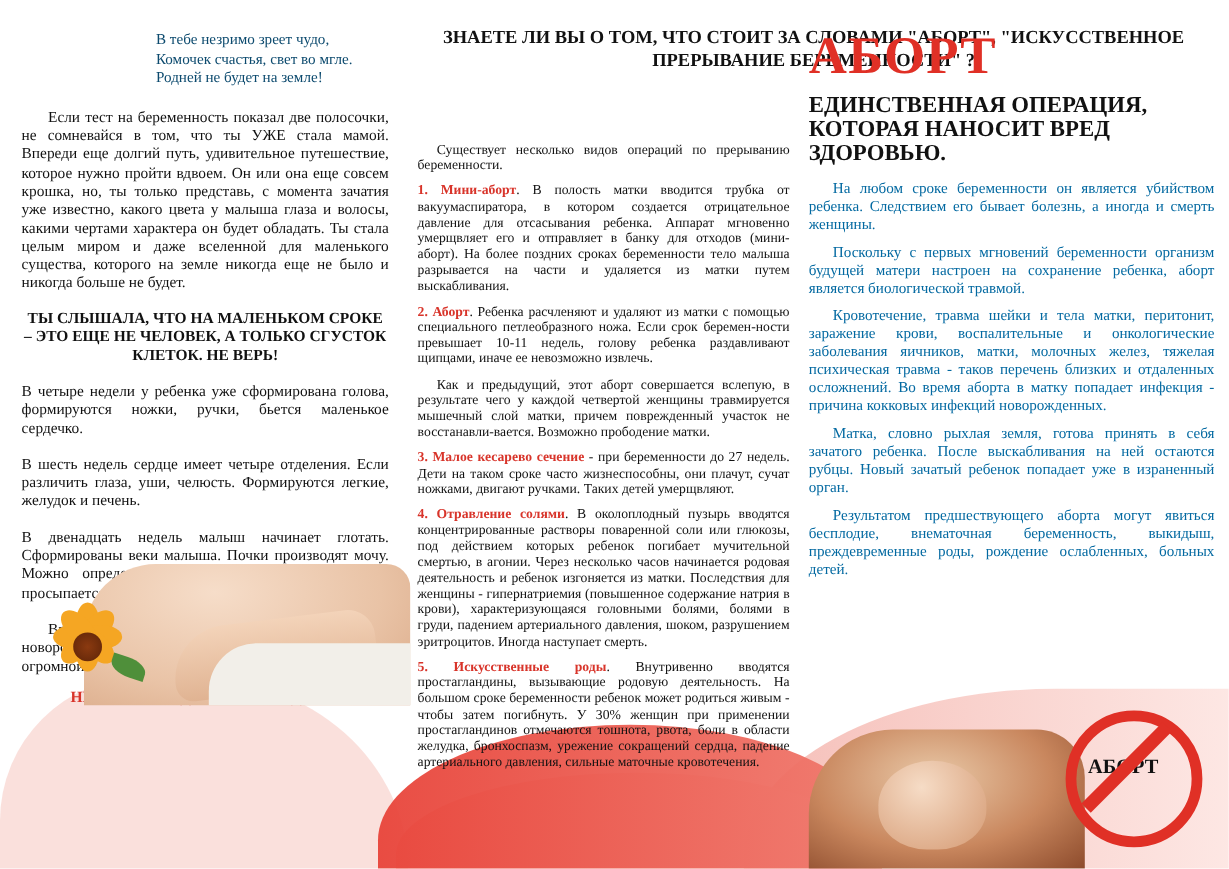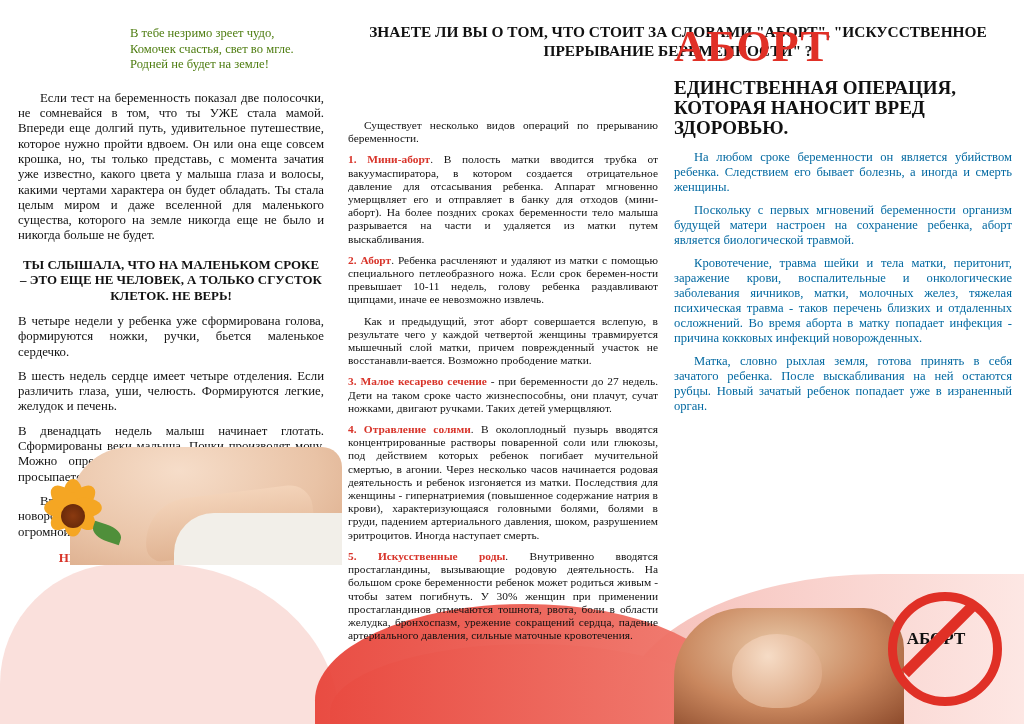--- a/index.html
+++ b/index.html
@@ -28,24 +28,24 @@
 
   
   .col{position:absolute;top:0;}
   .col1{left:12px;width:318px;}
   .col2{left:348px;width:310px;}
   .col3{left:674px;width:338px;}
 
   
   .poem{
     margin:26px 0 0 118px;
-    font-size:12.6px;line-height:15.6px;color:#4d7c0f;
+    font-size:12.6px;line-height:15.6px;color:#0c4a6e;
   }
   .c1body{margin:18px 6px 0 6px;font-size:12.8px;line-height:15.3px;color:#111;text-align:justify;}
-  .c1body p{margin:4px 0 9px 0;text-indent:22px;}
+  .c1body p{margin:15px 0 9px 0;text-indent:22px;}
   .bold-center{
     margin:14px 2px 10px 2px;font-weight:bold;font-size:12.9px;line-height:15.4px;
     text-align:center;color:#111;
   }
   .u{ }
   .redline{color:#d8342a;font-weight:bold;font-size:13px;text-align:center;margin:10px 0 0 0;line-height:15px;}
 
   
   .photo{
     position:absolute;left:12px;bottom:0;width:318px;height:118px;overflow:hidden;
@@ -185,20 +185,21 @@
     </p>
   </div>
 
   <div class="col col3 c3">
     <div class="abort-title">АБОРТ</div>
     <div class="abort-sub">ЕДИНСТВЕННАЯ ОПЕРАЦИЯ, КОТОРАЯ НАНОСИТ ВРЕД ЗДОРОВЬЮ.</div>
     <p>На любом сроке беременности он является убийством ребенка. Следствием его бывает болезнь, а иногда и смерть женщины.</p>
     <p>Поскольку с первых мгновений беременности организм будущей матери настроен на сохранение ребенка, аборт является биологической травмой.</p>
     <p>Кровотечение, травма шейки и тела матки, перитонит, заражение крови, воспалительные и онкологические заболевания яичников, матки, молочных желез, тяжелая психическая травма - таков перечень близких и отдаленных осложнений. Во время аборта в матку попадает инфекция - причина кокковых инфекций новорожденных.</p>
     <p>Матка, словно рыхлая земля, готова принять в себя зачатого ребенка. После выскабливания на ней остаются рубцы. Новый зачатый ребенок попадает уже в израненный орган.</p>
+    <p>Результатом предшествующего аборта могут явиться бесплодие, внематочная беременность, выкидыш, преждевременные роды, рождение ослабленных, больных детей.</p>
   </div>
 
   <div class="fetus"></div>
   <div class="nosign">
     <div class="txt">АБОРТ</div>
     <div class="bar"></div>
   </div>
 
 </div>
 

